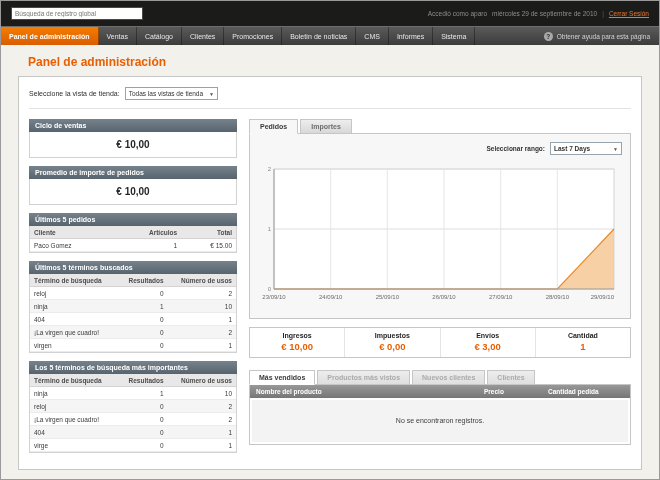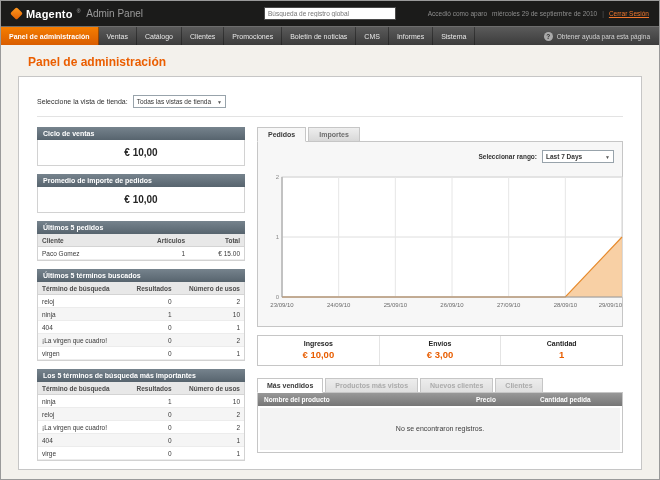--- a/index.html
+++ b/index.html
@@ -22,21 +22,21 @@
   
   .nav { height:19px; background:linear-gradient(#5a5a5a,#3c3c3c); border-top:1px solid #6d6d6d; display:flex; align-items:stretch; flex-shrink:0; }
   .nav-item { display:flex; align-items:center; padding:0 8px; color:#e8e8e8; font-size:7px; border-right:1px solid rgba(0,0,0,.35); cursor:pointer; white-space:nowrap; }
   .nav-item.active { background:linear-gradient(#f57d00,#d95d00); color:#fff; font-weight:bold; }
   .nav-help { margin-left:auto; display:flex; align-items:center; gap:4px; color:#d3d3d3; font-size:6.5px; padding:0 9px; cursor:pointer; }
   .help-icon { width:9px; height:9px; border-radius:50%; background:#a9a9a9; color:#2c2c2c; display:flex; align-items:center; justify-content:center; font-size:6.5px; font-weight:bold; }
 
   
   .page { flex:1; padding:6px 17px 0; overflow:hidden; }
   .page-title { color:#eb5e00; font-size:12px; font-weight:bold; margin:4px 0 7px 10px; }
-  .content-box { background:#ffffff; border:1px solid #c6c6c6; padding:18px; height:394px; overflow:hidden; }
+  .content-box { background:#ffffff; border:1px solid #c6c6c6; padding:10px; height:394px; overflow:hidden; }
 
   .store-switcher { display:flex; align-items:center; gap:5px; padding-bottom:8px; border-bottom:1px solid #e3e3e3; margin-bottom:10px; font-size:7px; color:#2e2e2e; }
   .fake-select { display:inline-flex; align-items:center; justify-content:space-between; gap:6px; background:#fff; border:1px solid #98a3ab; padding:1px 3px; font-size:6.5px; height:13px; cursor:pointer; color:#333; }
   .fake-select .arrow { font-size:5px; color:#555; }
 
   .dash-row { display:flex; gap:12px; }
   .left-col { width:208px; flex-shrink:0; display:flex; flex-direction:column; gap:8px; }
   .right-col { flex:1; min-width:0; }
 
   
@@ -77,26 +77,20 @@
   .pt-col-price { width:64px; }
   .pt-col-qty { width:88px; }
   .pt-empty { background:#f3f3f3; text-align:center; padding:17px 0 18px; font-size:7px; color:#3d3d3d; margin:2px; }
 </style>
 </head>
 <body>
 
 <div class="app">
 
   <header class="topbar">
-    <div class="brand">
-      <span class="logo-diamond"></span>
-      <span class="brand-name">Magento</span>
-      <span class="brand-reg">®</span>
-      <span class="brand-suffix">Admin Panel</span>
-    </div>
     <input type="text" class="global-search" placeholder="Búsqueda de registro global" style="">
     <div class="session">
       <span>Accedió como aparo</span>
       <span>miércoles 29 de septiembre de 2010</span>
       <span class="sep">|</span>
       <a class="logout">Cerrar Sesión</a>
     </div>
   </header>
 
   <nav class="nav">
@@ -298,20 +292,24 @@
                 </svg>
             </div>
           </div>
 
           <div class="stats-row">
             <div class="stat">
               <div class="s-label">Ingresos</div>
               <div class="s-value">€ 10,00</div>
             </div>
             <div class="stat">
+              <div class="s-label">Impuestos</div>
+              <div class="s-value">€ 0,00</div>
+            </div>
+            <div class="stat">
               <div class="s-label">Envíos</div>
               <div class="s-value">€ 3,00</div>
             </div>
             <div class="stat">
               <div class="s-label">Cantidad</div>
               <div class="s-value">1</div>
             </div>
           </div>
 
           <div class="bottom-tabs">

